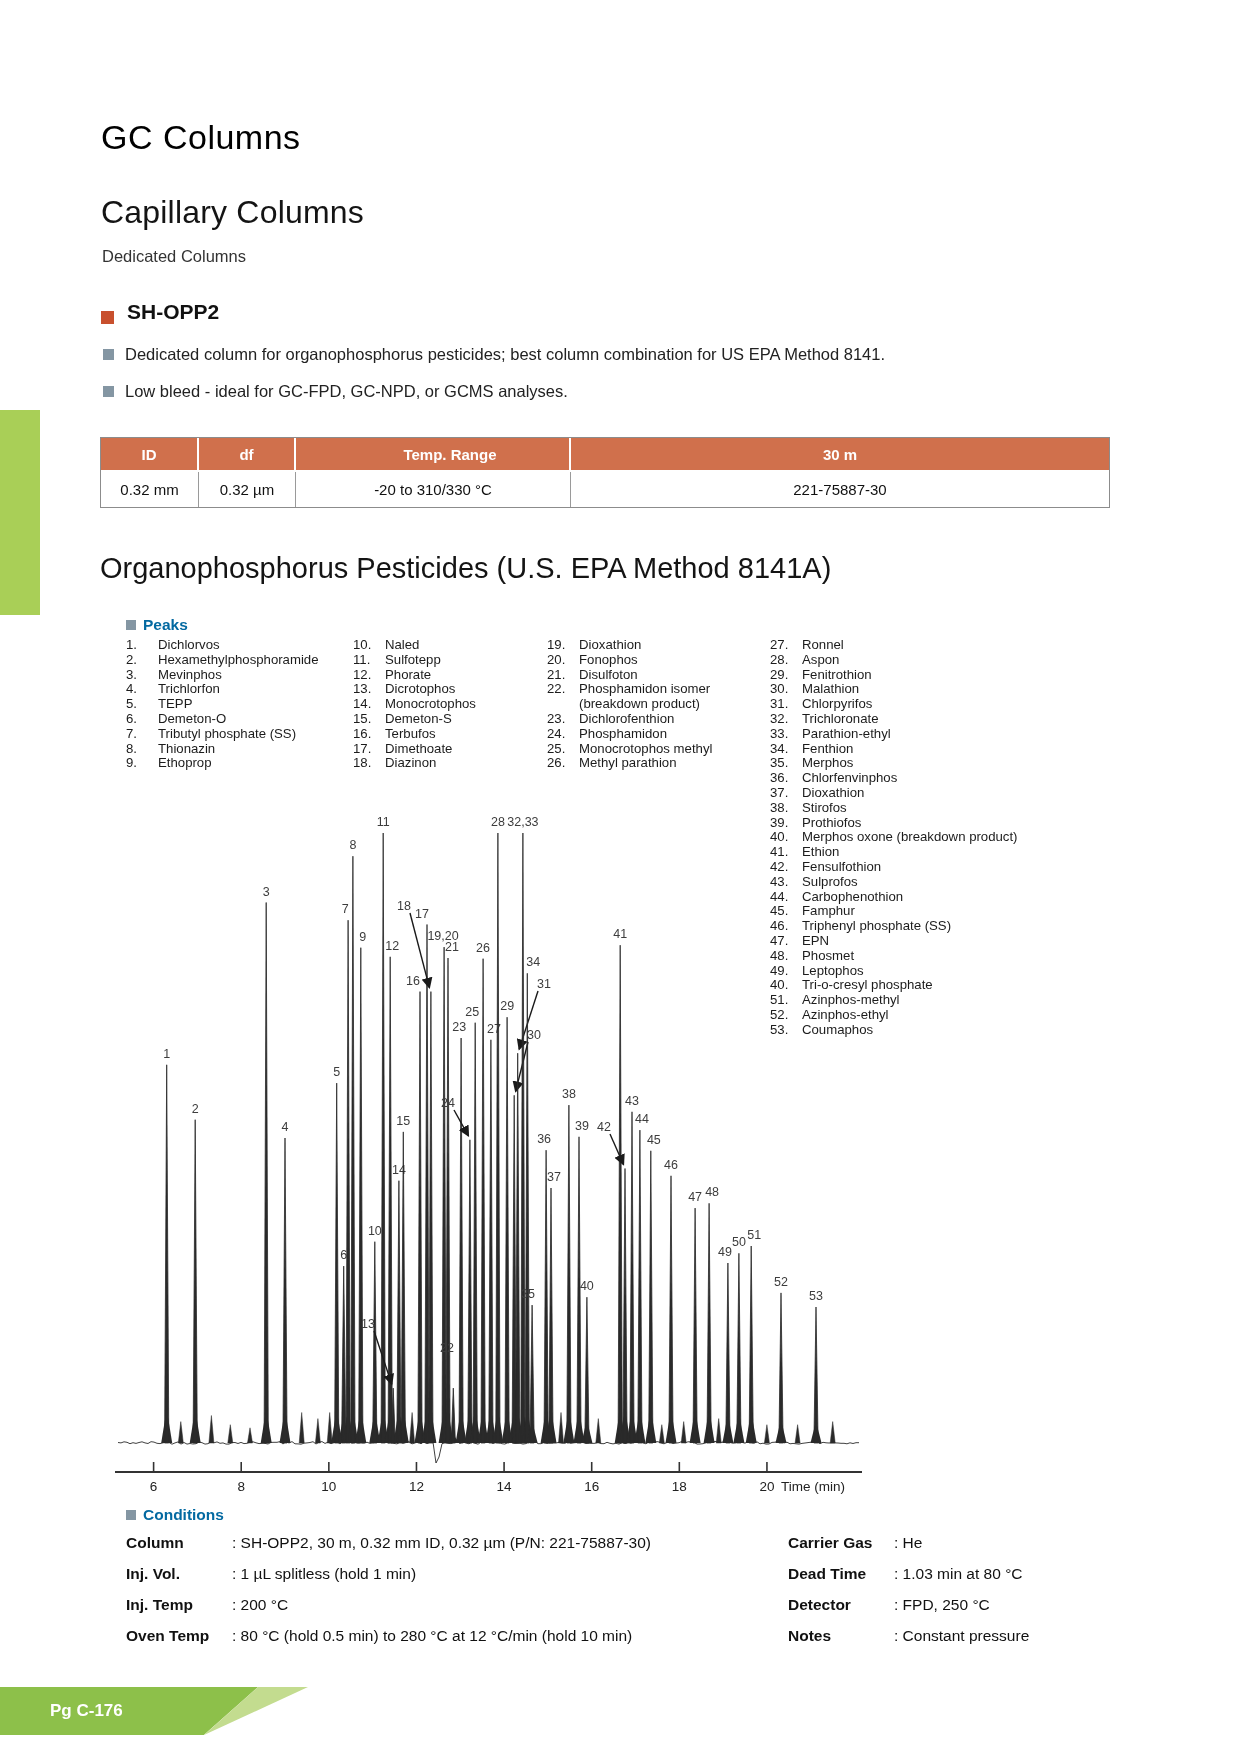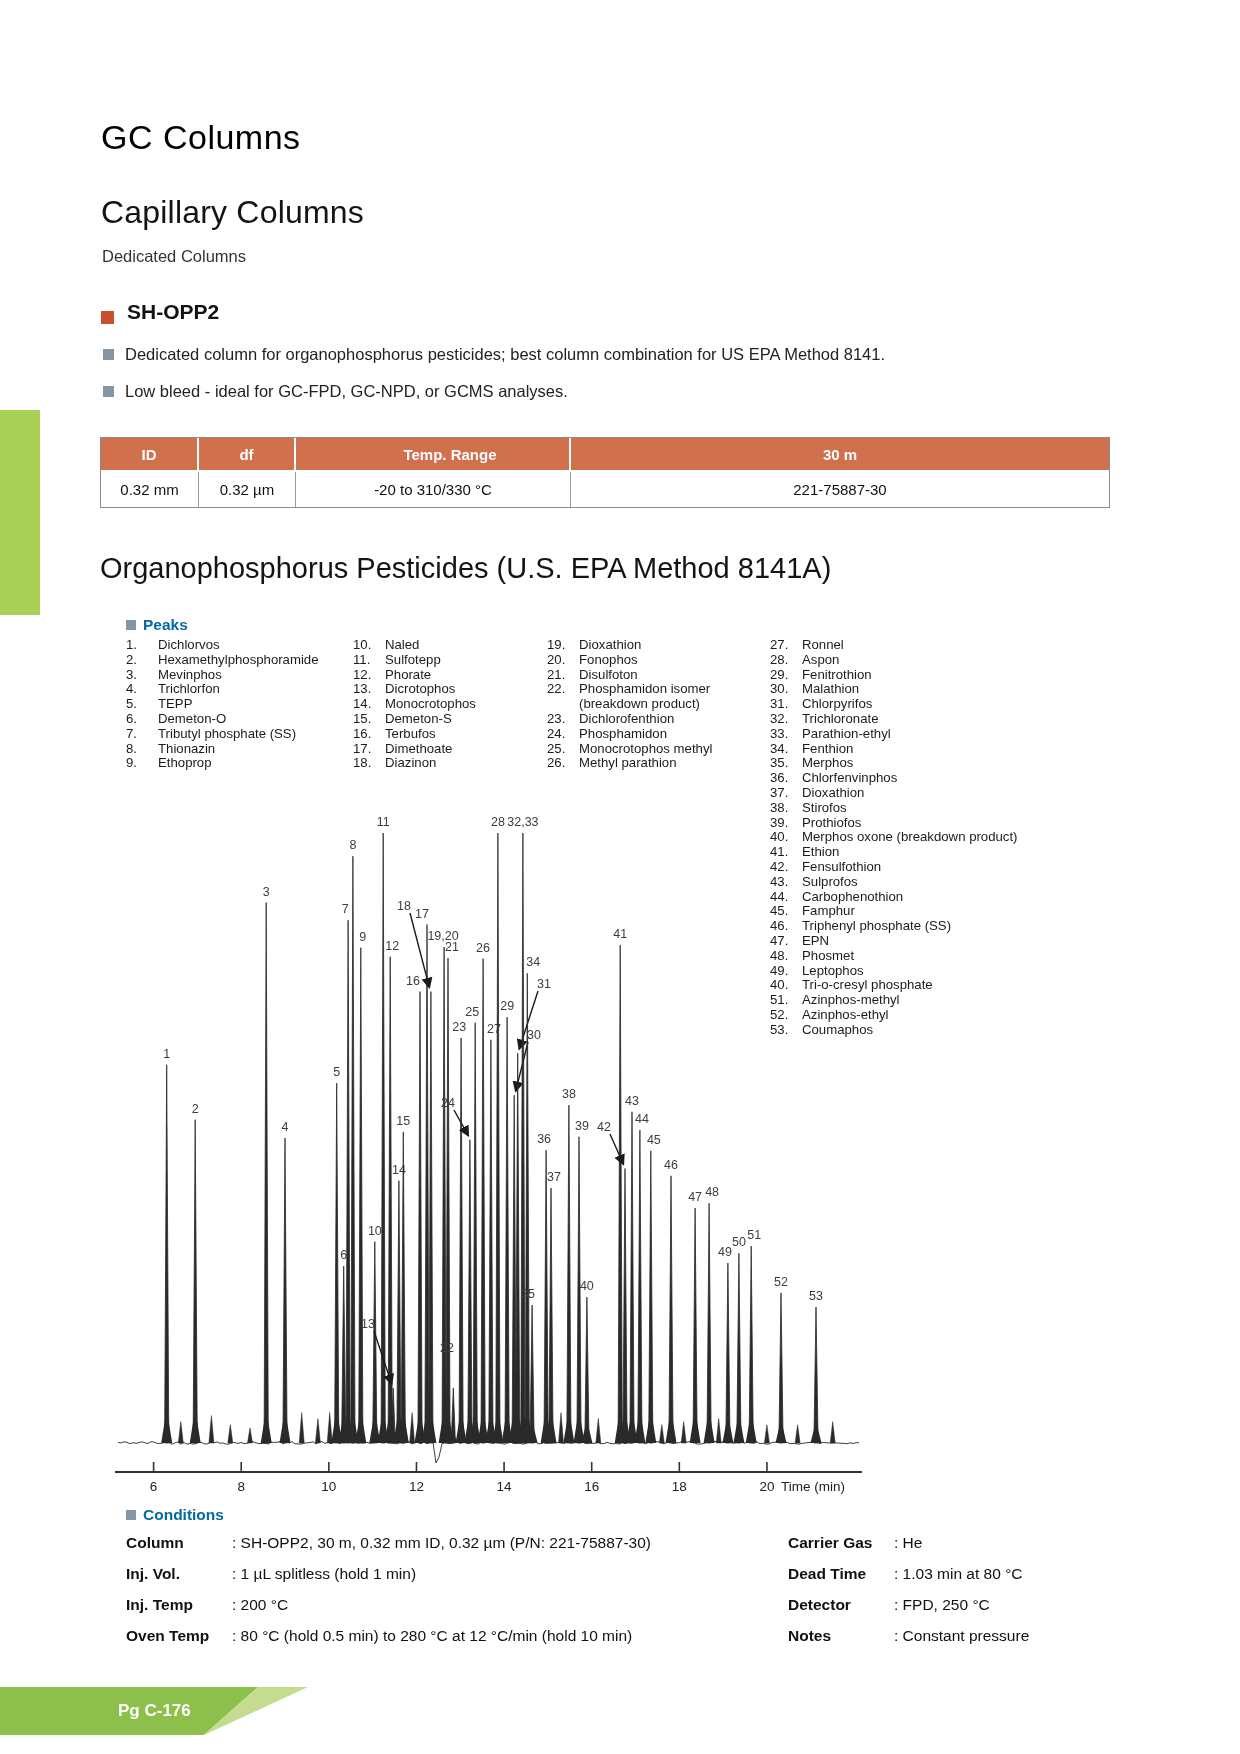--- a/index.html
+++ b/index.html
@@ -22,21 +22,21 @@
   table.spec td{height:33px;text-align:center;background:#fff;border-right:1px solid #9a9a9a;color:#111;}
   table.spec td:last-child{border-right:none;}
   td.hatch{background:repeating-linear-gradient(135deg,#f5f5f5 0 5px,#dcdcdc 5px 7px);}
   .leg-title{font-size:15.5px;font-weight:bold;color:#0369a1;display:flex;align-items:center;gap:7px;}
   .leg-col{font-size:13.2px;line-height:14.8px;color:#1c1c1c;white-space:nowrap;}
   .leg-row{display:flex;}
   .leg-num{flex:0 0 auto;}
   .cond-label{font-weight:bold;font-size:15.5px;color:#111;white-space:nowrap;}
   .cond-value{font-size:15.5px;color:#111;white-space:nowrap;}
   .footer-band{display:flex;align-items:center;}
-  .footer-text{color:#fff;font-size:17px;font-weight:bold;padding-left:118px;}
+  .footer-text{color:#fff;font-size:17px;font-weight:bold;padding-left:50px;}
 </style>
 </head>
 <body>
 
 <div id="page">
 
   <div class="abs" id="side-tab" style="left: 0px; top: 410px; width: 40px; height: 205px; background: rgb(169, 207, 87);"></div>
 
   <div class="abs kicker" id="kicker" style="left: 101px; top: 118px; color: #000000;">GC Columns</div>
   <div class="abs h1" style="left:101px;top:194px;">Capillary Columns</div>

